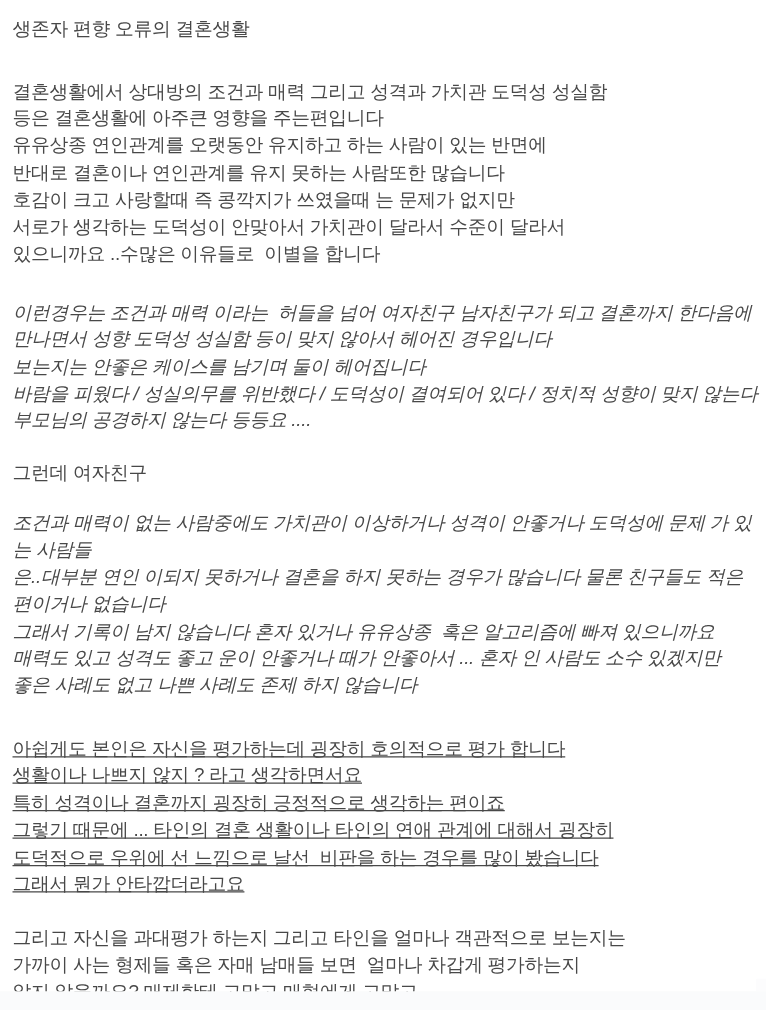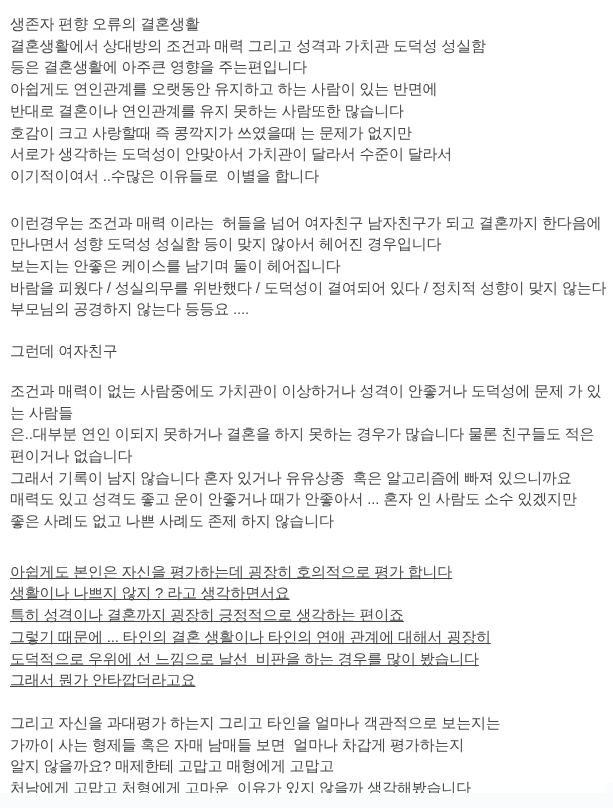--- a/index.html
+++ b/index.html
@@ -28,24 +28,24 @@
     line-height: 21.7px;
     white-space: pre-wrap;
     letter-spacing: -0.2px;
   }
   .title {
     font-size: 15px;
     font-weight: 400;
     margin: 0;
   }
   
-  #paragraphs .paragraph:nth-child(1) { }
-  #paragraphs .paragraph:nth-child(2) { margin-top: 25px; }
+  #paragraphs .paragraph:nth-child(1) { margin-top: 28px; }
+  #paragraphs .paragraph:nth-child(2) { margin-top: 25px; font-style: italic; }
   #paragraphs .paragraph:nth-child(3) { margin-top: 20px; }
-  #paragraphs .paragraph:nth-child(4) { margin-top: 18px; }
+  #paragraphs .paragraph:nth-child(4) { margin-top: 18px; font-style: italic; }
   #paragraphs .paragraph:nth-child(5) { margin-top: 29px; text-decoration: underline; }
   #paragraphs .paragraph:nth-child(6) { margin-top: 21px; }
   .footer-strip {
     position: absolute;
     left: 0;
     bottom: 0;
     width: 613px;
     height: 15px;
     background: #fafbfc;
   }
@@ -61,25 +61,25 @@
 </head>
 <body>
 
 <div class="page">
   <h1 class="line title">생존자 편향 오류의 결혼생활</h1>
 
   <div id="paragraphs">
       <div class="paragraph">
         <div class="line">결혼생활에서 상대방의 조건과 매력 그리고 성격과 가치관 도덕성 성실함</div>
         <div class="line">등은 결혼생활에 아주큰 영향을 주는편입니다</div>
-        <div class="line">아쉽게도 연인관계를 오랫동안 유지하고 하는 사람이 있는 반면에</div>
+        <div class="line">유유상종 연인관계를 오랫동안 유지하고 하는 사람이 있는 반면에</div>
         <div class="line">반대로 결혼이나 연인관계를 유지 못하는 사람또한 많습니다</div>
         <div class="line">호감이 크고 사랑할때 즉 콩깍지가 쓰였을때 는 문제가 없지만</div>
         <div class="line">서로가 생각하는 도덕성이 안맞아서 가치관이 달라서 수준이 달라서</div>
-        <div class="line">이기적이여서 ..수많은 이유들로  이별을 합니다</div>
+        <div class="line">있으니까요 ..수많은 이유들로  이별을 합니다</div>
       </div>
       <div class="paragraph">
         <div class="line">이런경우는 조건과 매력 이라는  허들을 넘어 여자친구 남자친구가 되고 결혼까지 한다음에</div>
         <div class="line">만나면서 성향 도덕성 성실함 등이 맞지 않아서 헤어진 경우입니다</div>
         <div class="line">보는지는 안좋은 케이스를 남기며 둘이 헤어집니다</div>
         <div class="line">바람을 피웠다 / 성실의무를 위반했다 / 도덕성이 결여되어 있다 / 정치적 성향이 맞지 않는다</div>
         <div class="line">부모님의 공경하지 않는다 등등요 ....</div>
       </div>
       <div class="paragraph">
         <div class="line">그런데 여자친구</div>

